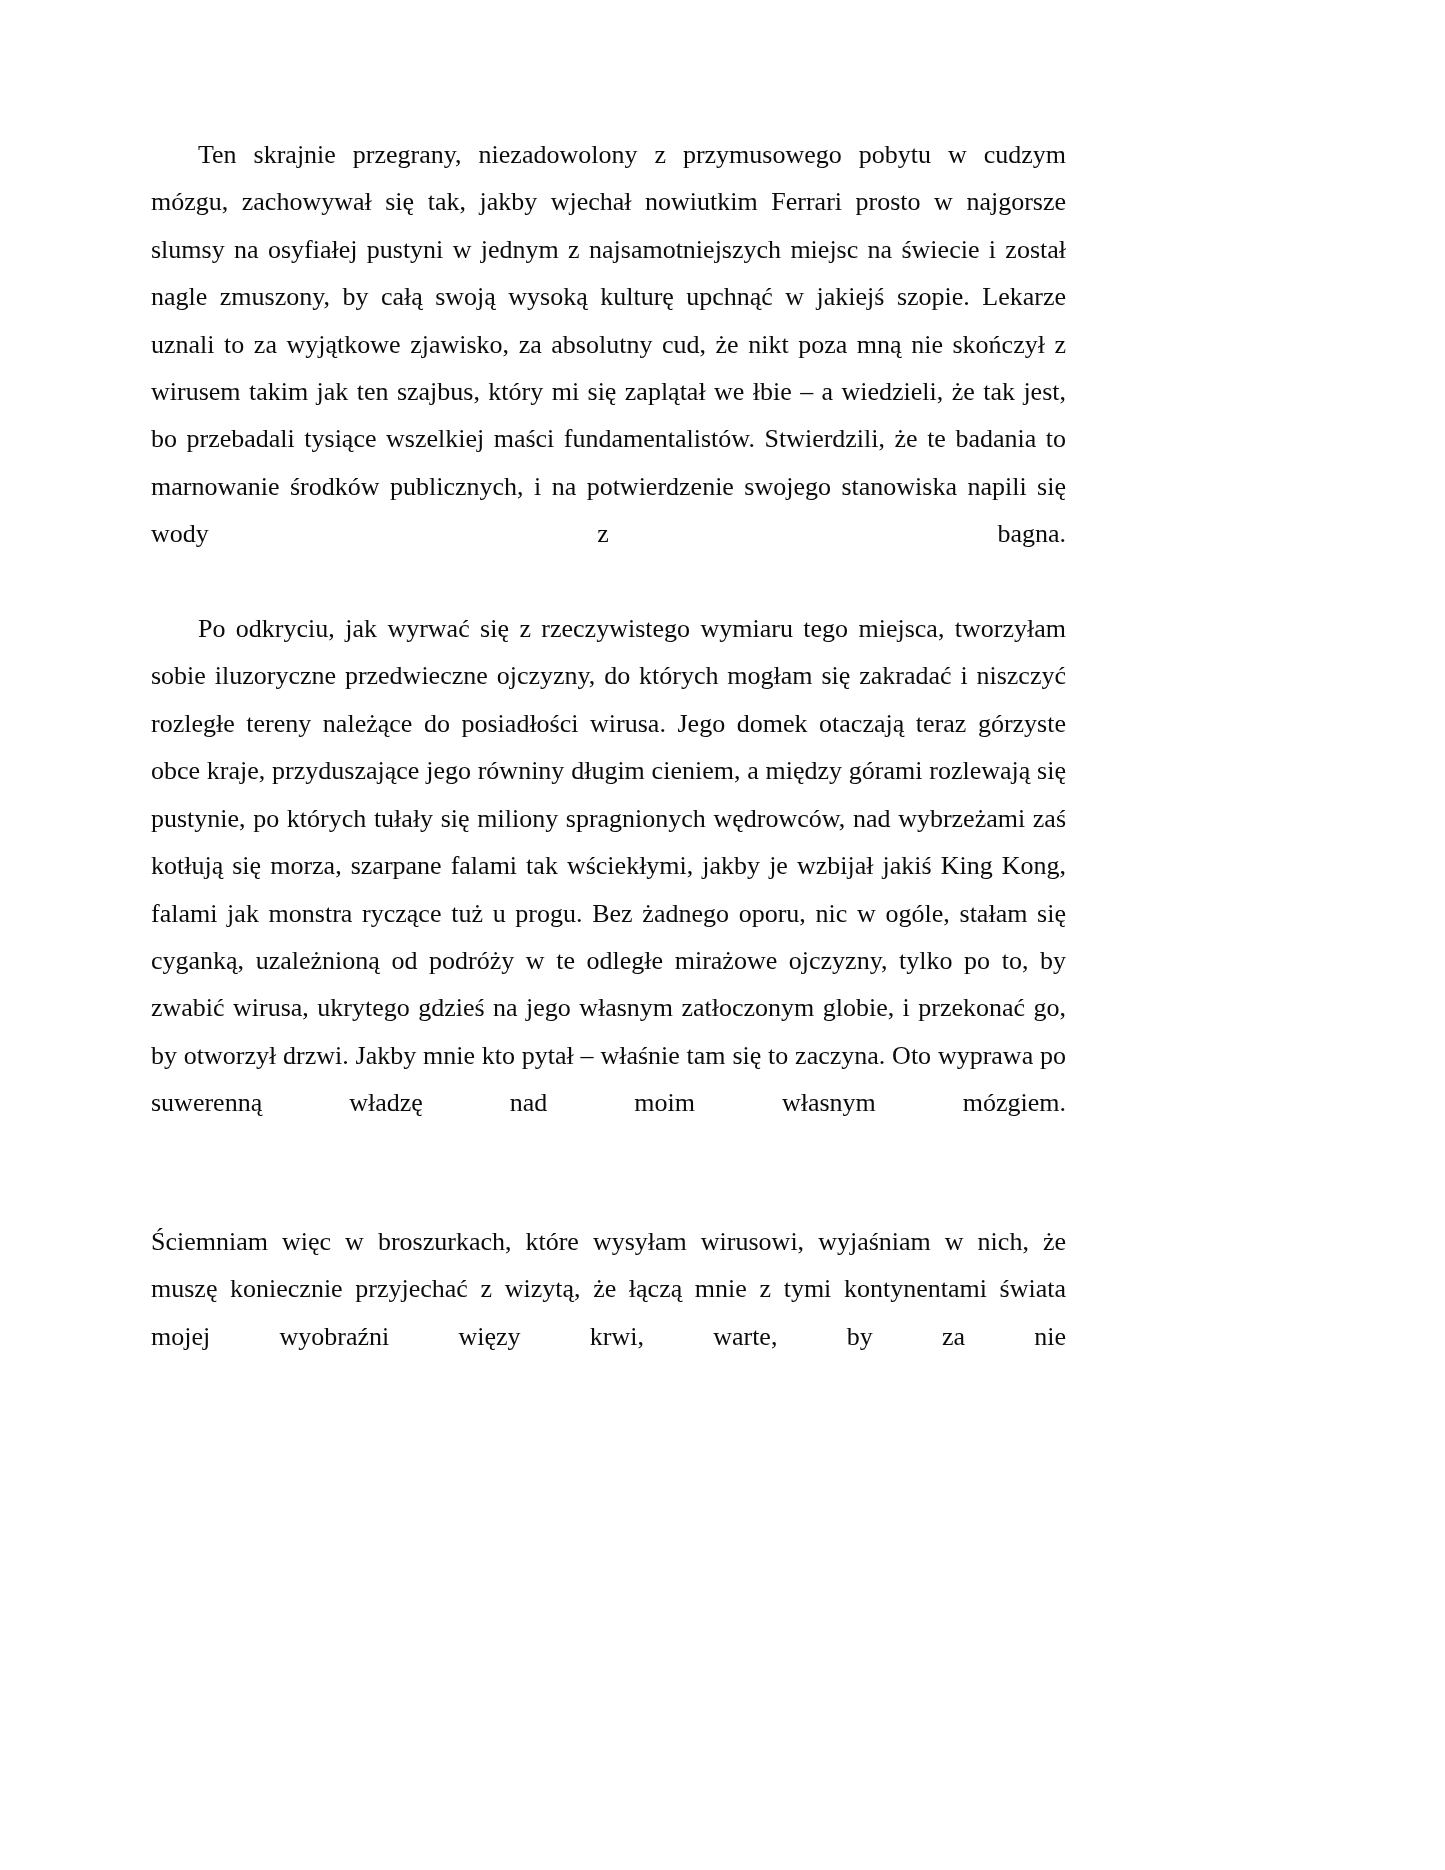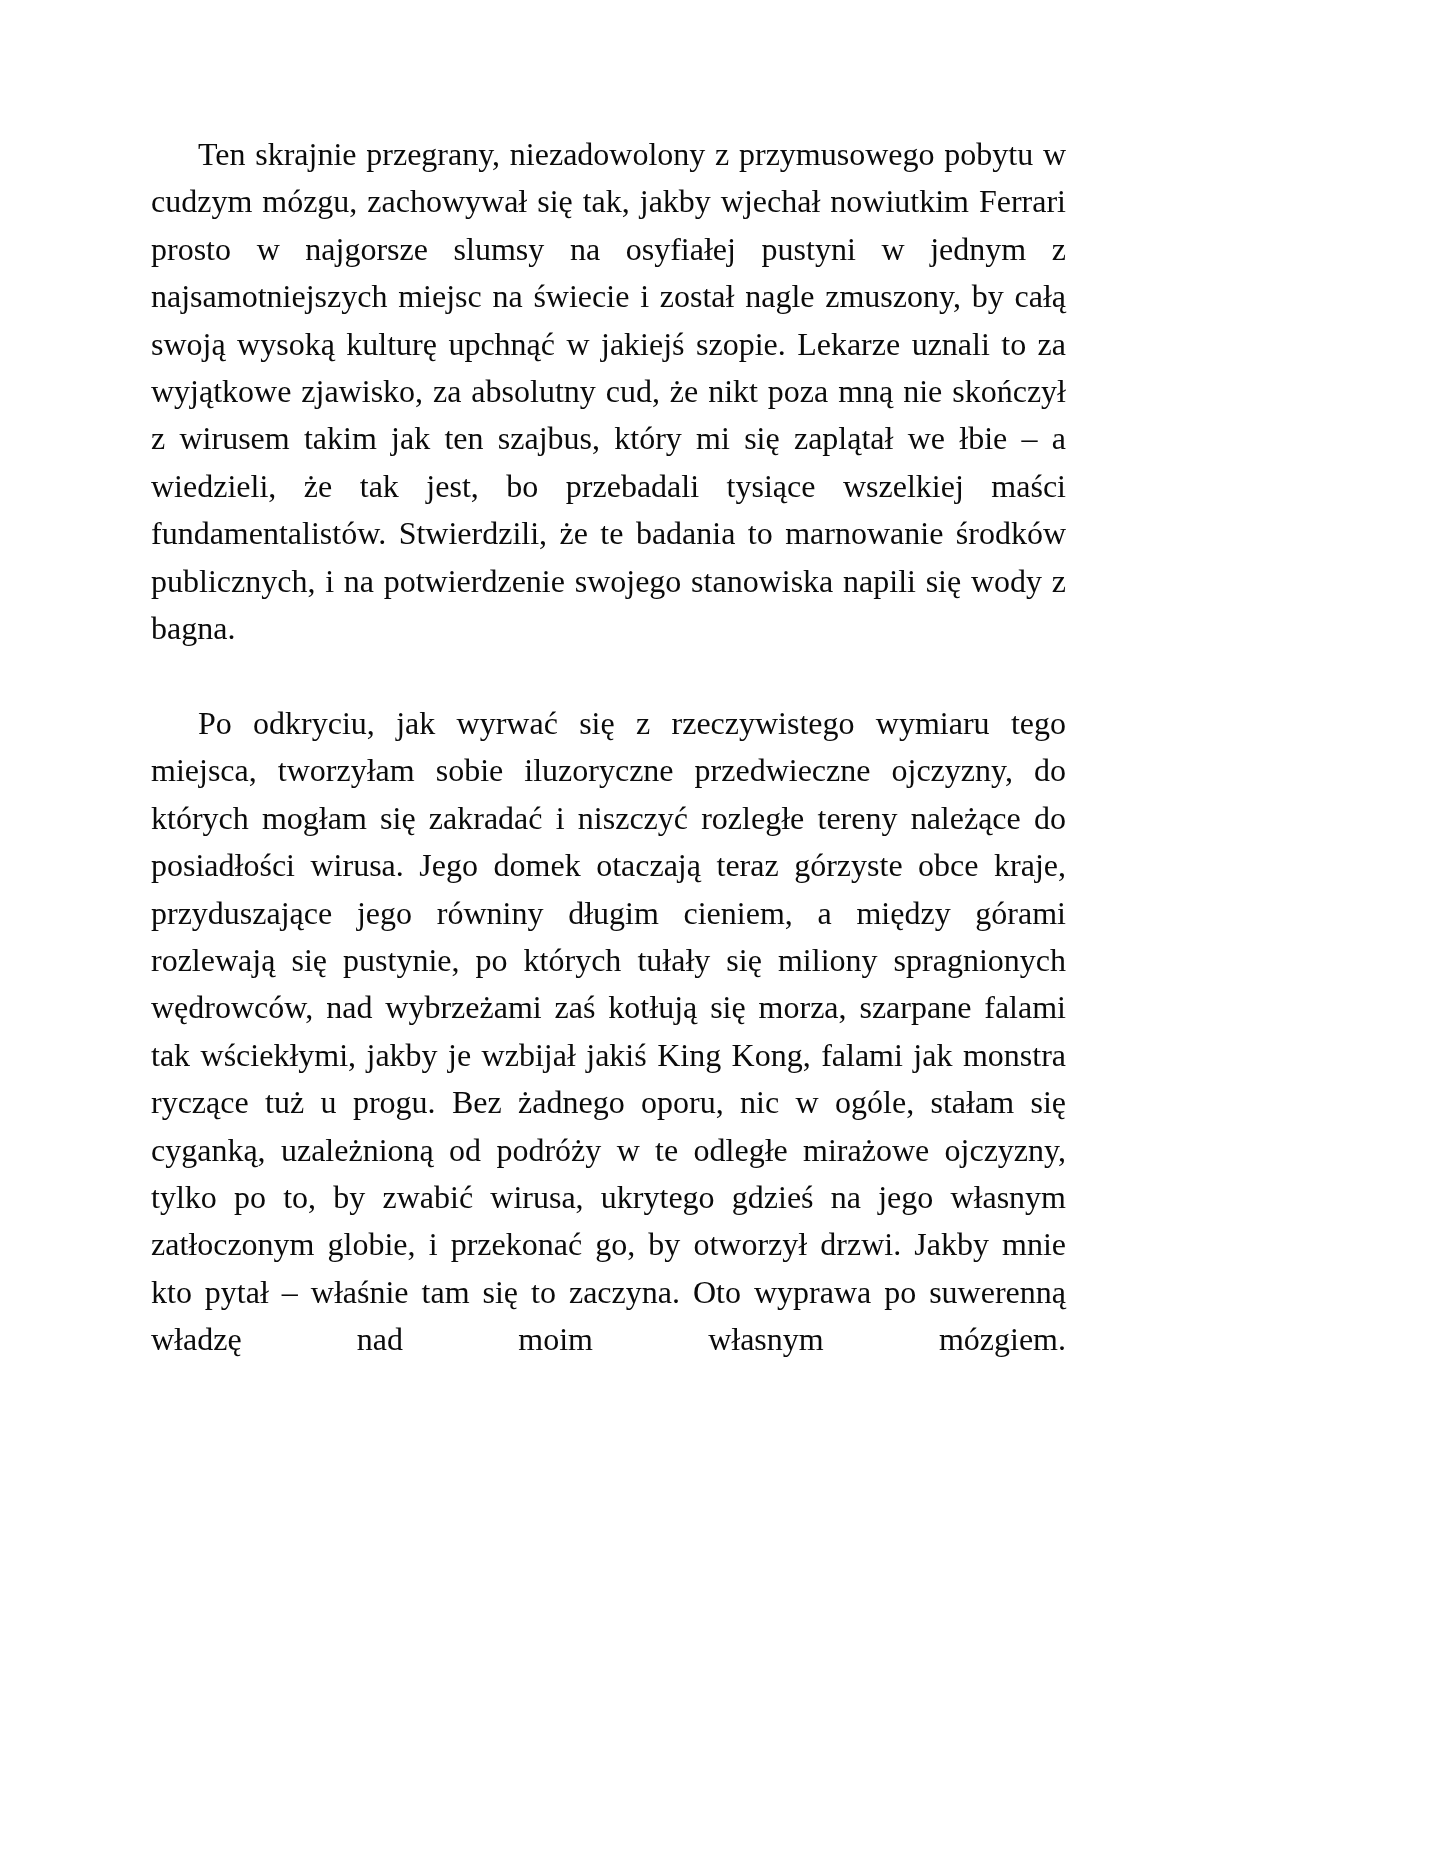--- a/index.html
+++ b/index.html
@@ -16,21 +16,21 @@
     overflow: hidden;
   }
   .text-column {
     position: absolute;
     left: 151px;
     top: 131px;
     width: 915px;
   }
   .para {
     font-family: "Liberation Serif", "DejaVu Serif", serif;
-    font-size: 32px;
+    font-size: 26px;
     line-height: 47.4px;
     color: #0b0b0b;
     text-align: justify;
     text-justify: inter-word;
     margin: 0;
     -webkit-hyphens: none;
     hyphens: none;
     word-spacing: 0.01em;
   }
   .para.indent {
@@ -52,15 +52,16 @@
 </head>
 <body>
 
 <div class="page">
   <div class="text-column">
 
     <p class="para indent">Ten skrajnie przegrany, niezadowolony z przymusowego pobytu w cudzym mózgu, zachowywał się tak, jakby wjechał nowiutkim Ferrari prosto w najgorsze slumsy na osyfiałej pustyni w jednym z najsamotniejszych miejsc na świecie i został nagle zmuszony, by całą swoją wysoką kulturę upchnąć w jakiejś szopie. Lekarze uznali to za wyjątkowe zjawisko, za absolutny cud, że nikt poza mną nie skończył z wirusem takim jak ten szajbus, który mi się zaplątał we łbie – a wiedzieli, że tak jest, bo przebadali tysiące wszelkiej maści fundamentalistów. Stwierdzili, że te badania to marnowanie środków publicznych, i na potwierdzenie swojego stanowiska napili się wody z bagna.</p>
 
     <p class="para indent">Po odkryciu, jak wyrwać się z rzeczywistego wymiaru tego miejsca, tworzyłam sobie iluzoryczne przedwieczne ojczyzny, do których mogłam się zakradać i niszczyć rozległe tereny należące do posiadłości wirusa. Jego domek otaczają teraz górzyste obce kraje, przyduszające jego równiny długim cieniem, a między górami rozlewają się pustynie, po których tułały się miliony spragnionych wędrowców, nad wybrzeżami zaś kotłują się morza, szarpane falami tak wściekłymi, jakby je wzbijał jakiś King Kong, falami jak monstra ryczące tuż u progu. Bez żadnego oporu, nic w ogóle, stałam się cyganką, uzależnioną od podróży w te odległe mirażowe ojczyzny, tylko po to, by zwabić wirusa, ukrytego gdzieś na jego własnym zatłoczonym globie, i przekonać go, by otworzył drzwi. Jakby mnie kto pytał – właśnie tam się to zaczyna. Oto wyprawa po suwerenną władzę nad moim własnym mózgiem.</p>
 
+    <p class="para last-open gap-before">Ściemniam więc w broszurkach, które wysyłam wirusowi, wyjaśniam w nich, że muszę koniecznie przyjechać z wizytą, że łączą mnie z tymi kontynentami świata mojej wyobraźni więzy krwi, warte, by za nie</p>
 
   </div>
 </div>
 
 </body></html>

